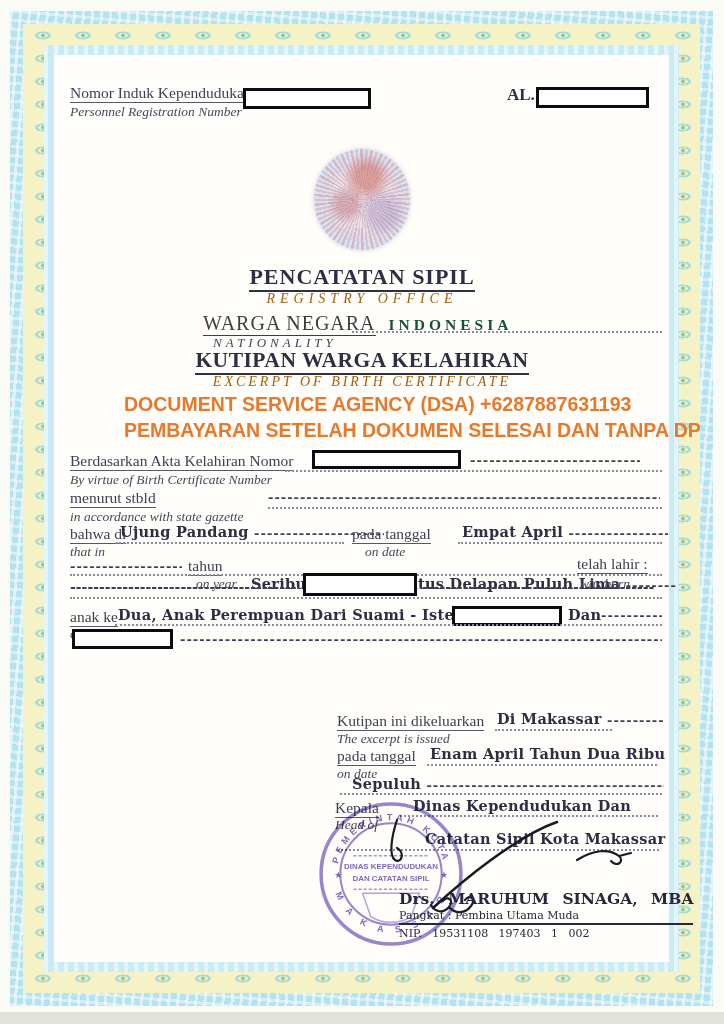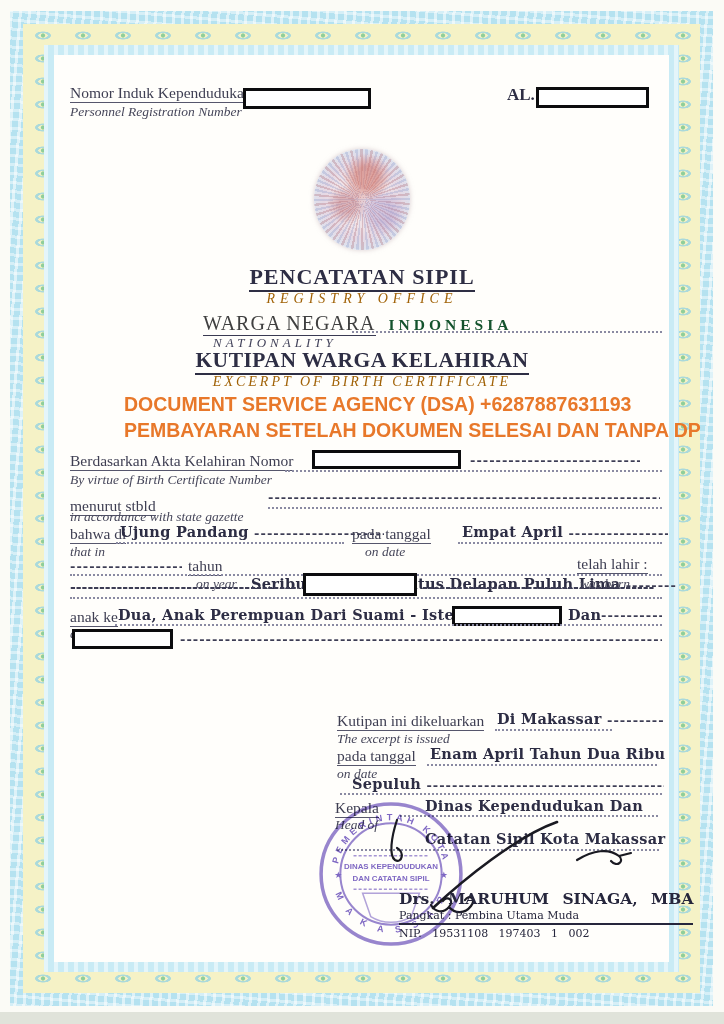--- a/index.html
+++ b/index.html
@@ -109,21 +109,21 @@
 
   <div class="abs notice" style="left:124px; top:393px;">DOCUMENT SERVICE AGENCY (DSA) +6287887631193</div>
   <div class="abs notice" style="left:124px; top:419px;">PEMBAYARAN SETELAH DOKUMEN SELESAI DAN TANPA DP</div>
 
   <div class="abs lbl" style="left:70px; top:452px;"><span class="ul">Berdasarkan Akta Kelahiran Nomor</span></div>
   <div class="redact" style="left:312px; top:450px; width:149px; height:19px;"></div>
   <span class="abs dash" style="left:470px; top:453px; width:170px;">-------------------------------</span>
   <div class="dot" style="left:285px; top:470px; width:377px;"></div>
   <div class="abs en" style="left:70px; top:472px;">By virtue of Birth Certificate Number</div>
 
-  <div class="abs lbl" style="left:70px; top:489px;margin-top:8px;"><span class="ul">menurut stbld</span></div>
+  <div class="abs lbl" style="left:70px; top:489px;"><span class="ul">menurut stbld</span></div>
   <span class="abs dash" style="left:268px; top:490px; width:392px;">---------------------------------------------------------------------</span>
   <div class="dot" style="left:268px; top:507px; width:394px;"></div>
   <div class="abs en" style="left:70px; top:509px;">in accordance with state gazette</div>
 
   <div class="abs lbl" style="left:70px; top:525px;"><span class="ul">bahwa di</span></div>
   <div class="abs bval" style="left:120px; top:523px;"><span>Ujung Pandang</span> <span class="dash" style="width:130px;">------------------------</span></div>
   <div class="dot" style="left:116px; top:542px; width:228px;"></div>
   <div class="abs en" style="left:70px; top:544px;">that in</div>
   <div class="abs lbl" style="left:352px; top:525px;"><span class="ul">pada tanggal</span></div>
   <div class="abs bval" style="left:462px; top:523px;"><span>Empat April</span> <span class="dash" style="width:100px;">----------------------</span></div>
@@ -161,21 +161,21 @@
 
   <div class="abs lbl" style="left:337px; top:747px;"><span class="ul">pada tanggal</span></div>
   <div class="abs bval" style="left:430px; top:745px;">Enam April Tahun Dua Ribu</div>
   <div class="dot" style="left:427px; top:764px; width:230px;"></div>
   <div class="abs en" style="left:337px; top:766px;">on date</div>
 
   <div class="abs bval" style="left:352px; top:775px;"><span>Sepuluh</span> <span class="dash" style="width:238px;">------------------------------------------------</span></div>
   <div class="dot" style="left:340px; top:793px; width:322px;"></div>
 
   <div class="abs lbl" style="left:335px; top:799px;"><span class="ul">Kepala</span></div>
-  <div class="abs bval" style="left:413px; top:797px;margin-left:12px;">Dinas Kependudukan Dan</div>
+  <div class="abs bval" style="left:413px; top:797px;">Dinas Kependudukan Dan</div>
   <div class="dot" style="left:400px; top:815px; width:258px;"></div>
   <div class="abs en" style="left:335px; top:817px;">Head of</div>
   <div class="abs bval" style="left:425px; top:830px;">Catatan Sipil Kota Makassar</div>
   <div class="dot" style="left:337px; top:849px; width:322px;"></div>
 
   <svg class="stamp-svg" width="152" height="152" viewBox="0 0 150 150">
     <defs>
       <path id="arcTop" d="M 22,75 A 53,53 0 0 1 128,75"></path>
       <path id="arcBottom" d="M 17,75 A 58,58 0 0 0 133,75"></path>
     </defs>

